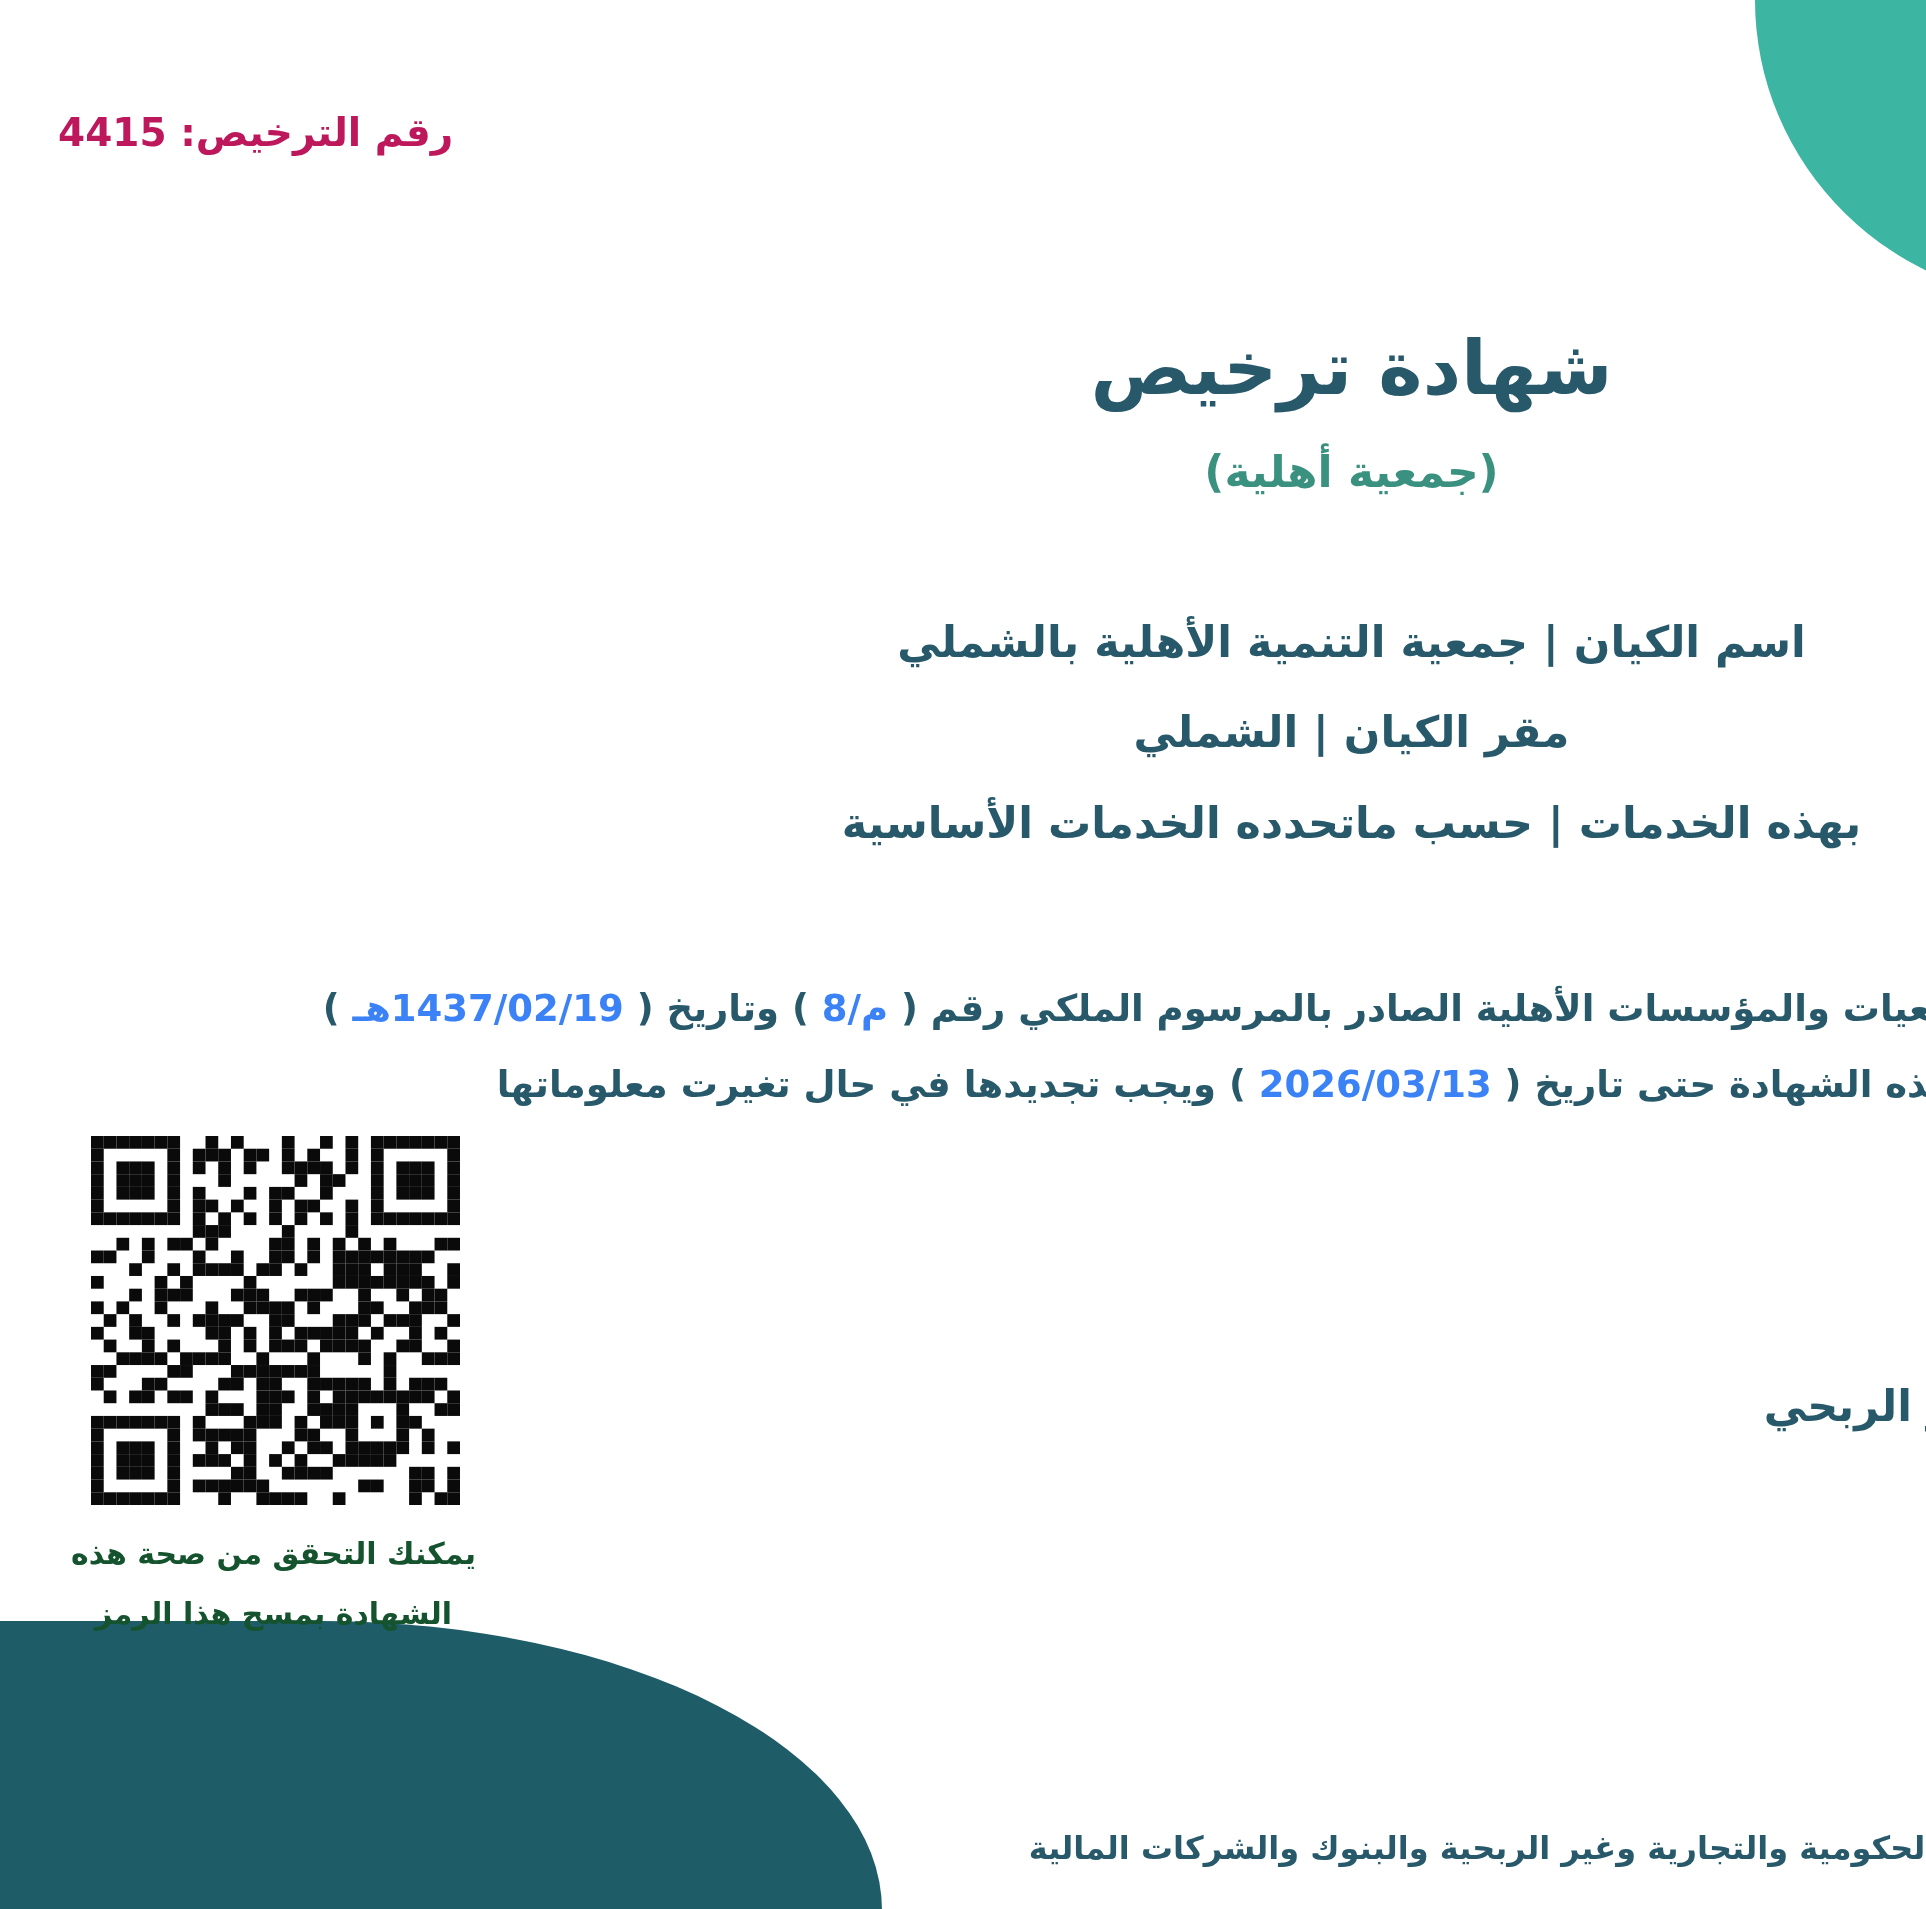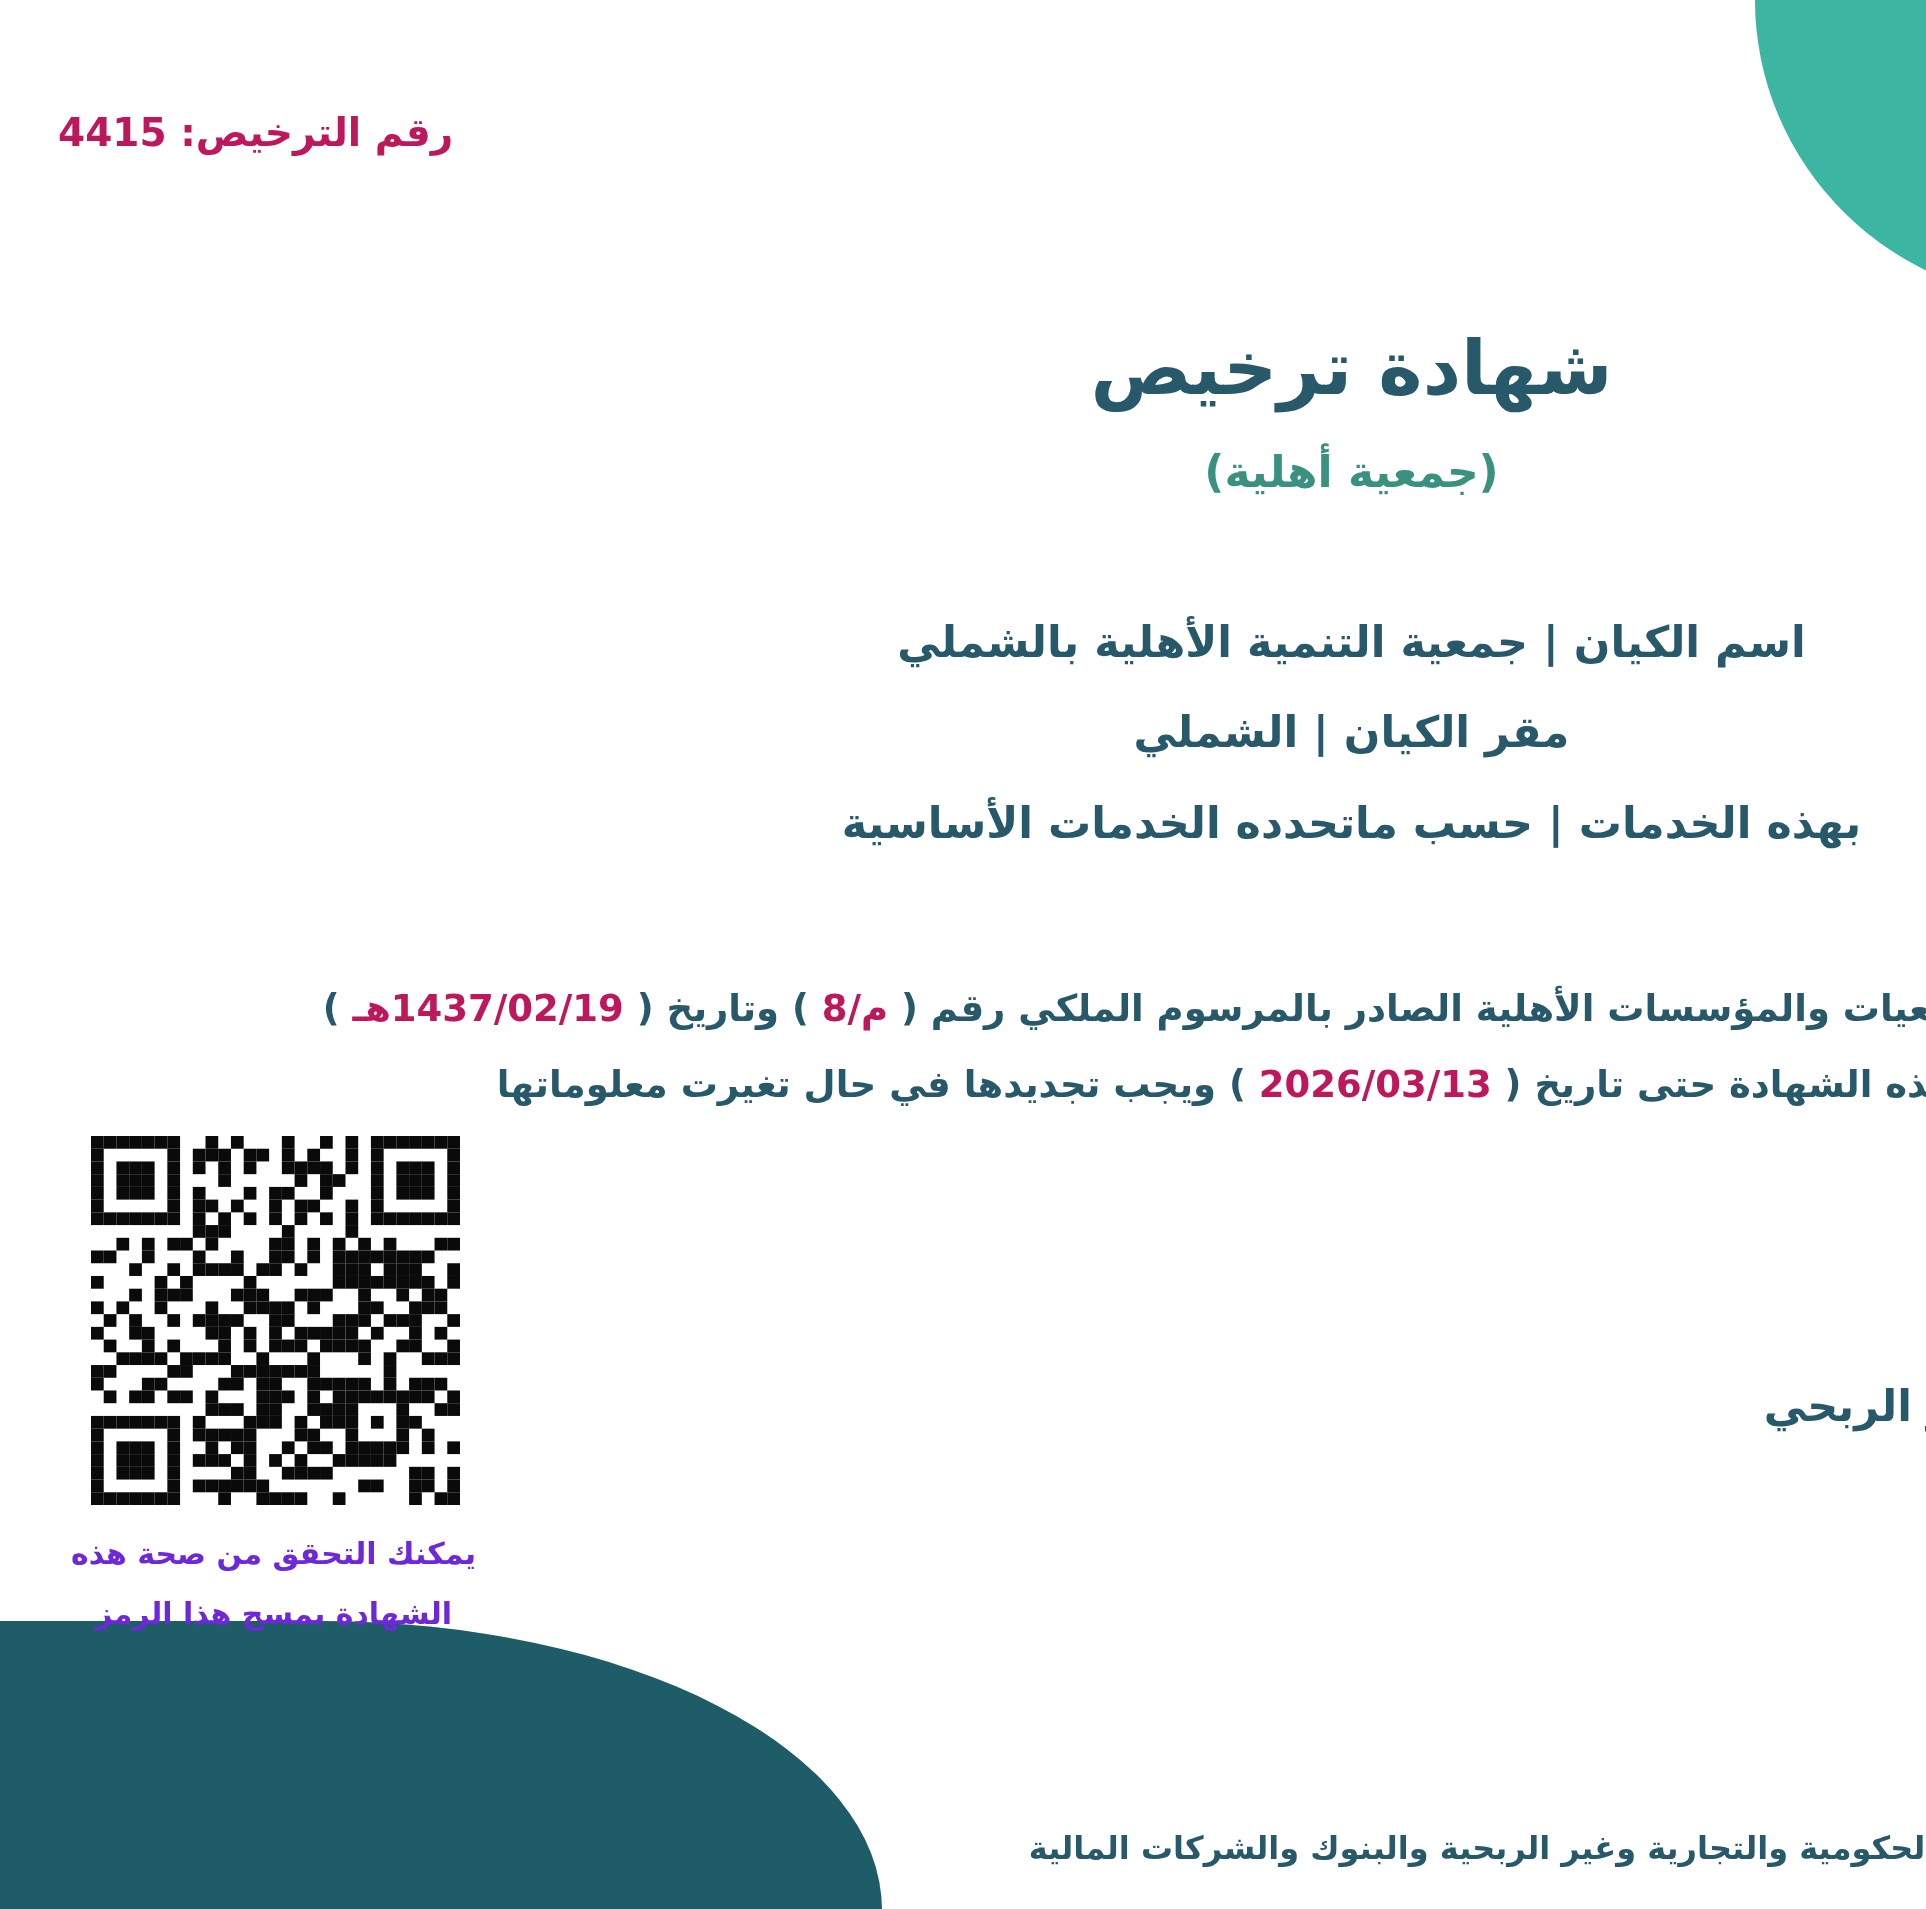--- a/index.html
+++ b/index.html
@@ -34,26 +34,26 @@
   
   .entity{
     position:absolute;top:597px;left:0;right:0;text-align:center;direction:rtl;
     color:#27596A;font-size:43px;font-weight:bold;line-height:2.1;
   }
   
   .decree{
     position:absolute;top:971px;left:0;right:0;text-align:center;direction:rtl;
     color:#27596A;font-size:37px;font-weight:600;line-height:2.05;
   }
-  .hl{color:#be185d;}
+  .hl{color:#3b82f6;}
   
   .qr-code{position:absolute;left:91px;top:1136px;}
   .qr-caption{
     position:absolute;left:46px;top:1524px;width:455px;text-align:center;direction:rtl;
-    color:#6d28d9;font-size:30px;font-weight:600;line-height:2;
+    color:#14532d;font-size:30px;font-weight:600;line-height:2;
   }
   
   .center-heading{
     position:absolute;right:72px;top:1374px;text-align:right;direction:rtl;
     color:#27596A;font-size:43px;font-weight:bold;line-height:1.5;white-space:nowrap;
   }
   
   .footnotes{
     position:absolute;right:83px;top:1755px;left:77px;text-align:right;direction:rtl;
     color:#27596A;font-size:32px;font-weight:600;line-height:1.95;

